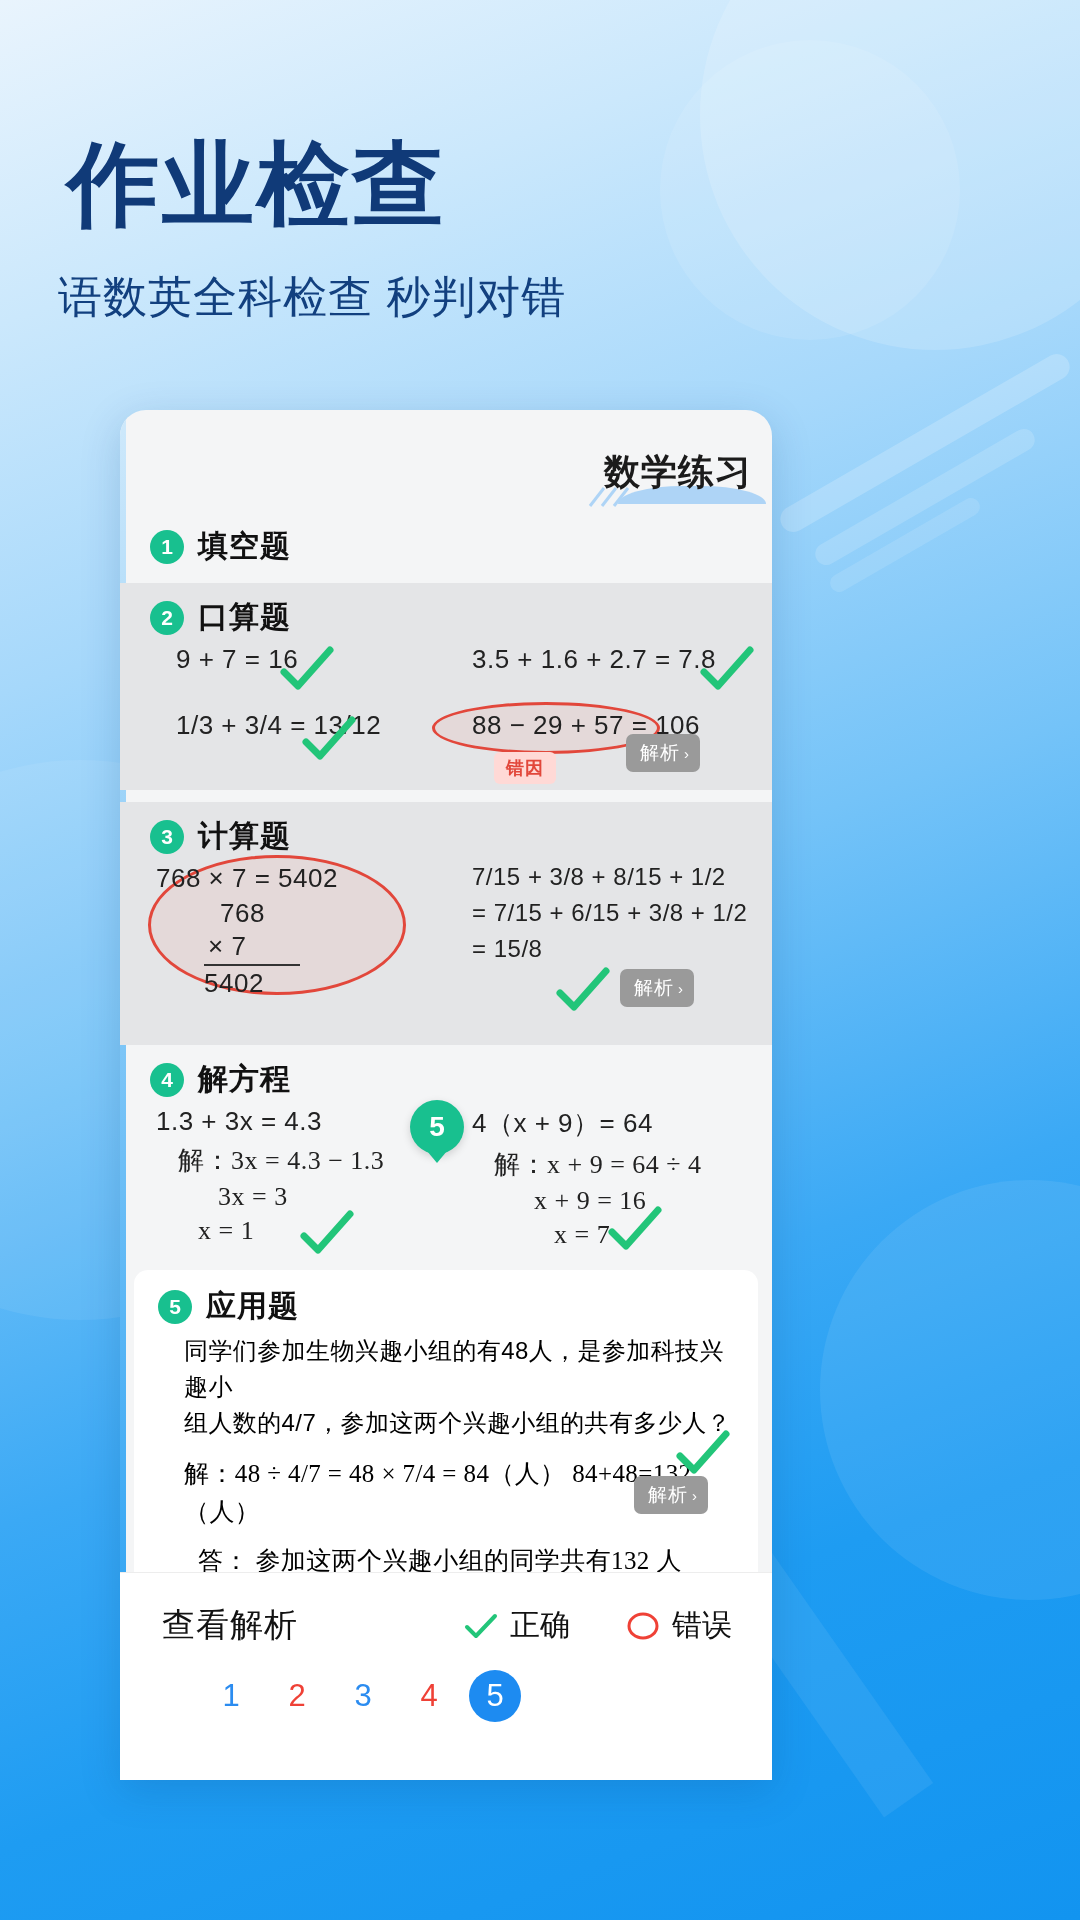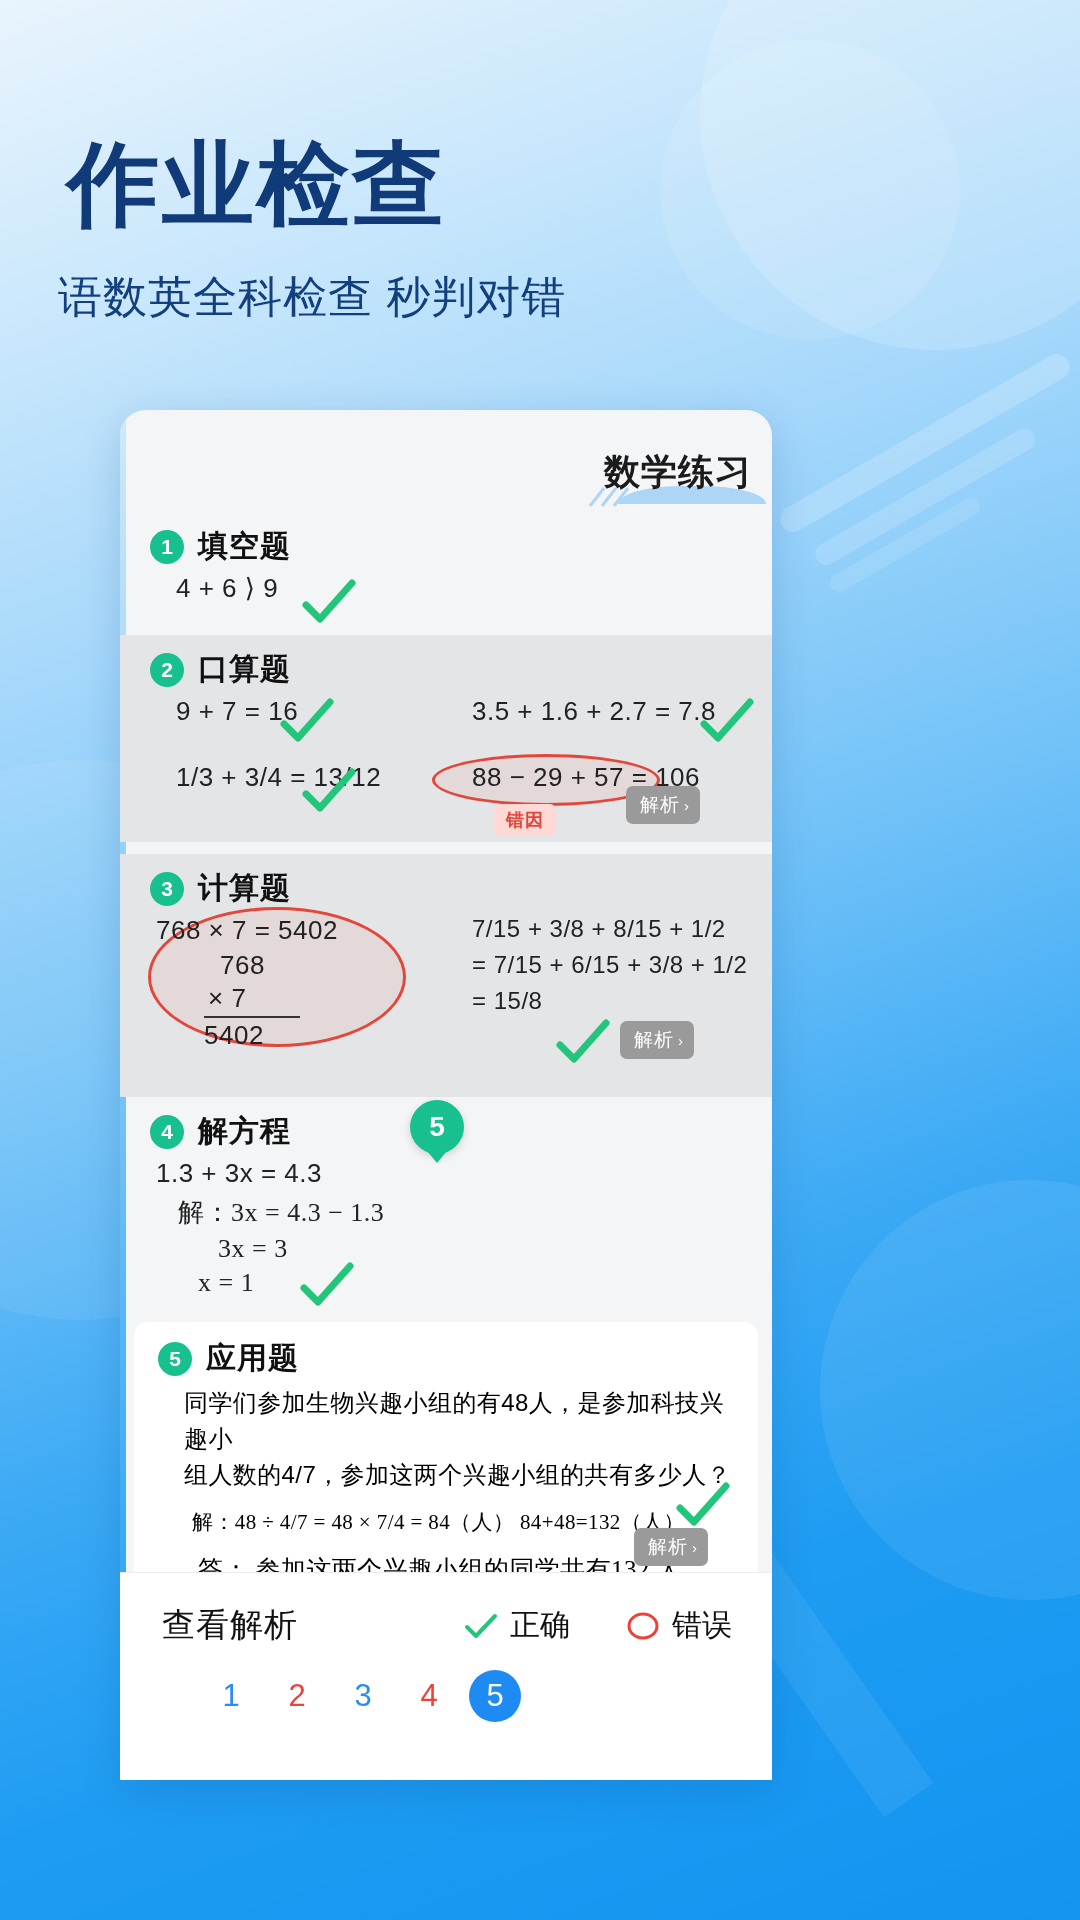--- a/index.html
+++ b/index.html
@@ -236,26 +236,20 @@
     </div>
 
     <div class="sections">
 
       <div class="section">
         <div class="sec-head">
           <div class="badge">1</div>
           <div class="sec-title">填空题</div>
         </div>
         <div class="qrow">
-          <div class="qcol">
-            <span class="q">4 + 6 ⟩ 9</span>
-            <svg class="tick" style="left:150px;top:6px" width="58" height="46">
-              <path d="M6 26 L20 40 L52 4" stroke="#22c579" stroke-width="7" fill="none" stroke-linecap="round" stroke-linejoin="round"></path>
-            </svg>
-          </div>
         </div>
       </div>
 
       <div class="section shaded" style="padding-bottom:28px">
         <div class="sec-head">
           <div class="badge">2</div>
           <div class="sec-title">口算题</div>
         </div>
         <div class="qrow">
           <div class="qcol">
@@ -327,33 +321,42 @@
         <div class="qrow" style="min-height:150px">
           <div class="qcol" style="padding-left:6px">
             <div class="q">1.3 + 3x = 4.3</div>
             <div class="q hand" style="margin-left:22px;margin-top:6px">解：3x = 4.3 − 1.3</div>
             <div class="q hand" style="margin-left:62px;margin-top:4px">3x = 3</div>
             <div class="q hand" style="margin-left:42px;margin-top:4px">x = 1</div>
             <svg class="tick" style="left:148px;top:104px" width="58" height="46">
               <path d="M6 26 L20 40 L52 4" stroke="#22c579" stroke-width="7" fill="none" stroke-linecap="round" stroke-linejoin="round"></path>
             </svg>
           </div>
+          <div class="qcol">
+            <div class="q">4（x + 9）= 64</div>
+            <div class="q hand" style="margin-left:22px;margin-top:6px">解：x + 9 = 64 ÷ 4</div>
+            <div class="q hand" style="margin-left:62px;margin-top:4px">x + 9 = 16</div>
+            <div class="q hand" style="margin-left:82px;margin-top:4px">x = 7</div>
+            <svg class="tick" style="left:160px;top:100px" width="58" height="46">
+              <path d="M6 26 L20 40 L52 4" stroke="#22c579" stroke-width="7" fill="none" stroke-linecap="round" stroke-linejoin="round"></path>
+            </svg>
+          </div>
         </div>
       </div>
 
       <div class="bubble" style="left:290px;top:690px">5</div>
 
       <div class="word-card" style="margin-top:10px">
         <div class="sec-head">
           <div class="badge">5</div>
           <div class="sec-title">应用题</div>
         </div>
         <div class="word-text" style="margin-left:26px">同学们参加生物兴趣小组的有48人，是参加科技兴趣小</div>
         <div class="word-text" style="margin-left:26px">组人数的4/7，参加这两个兴趣小组的共有多少人？</div>
-        <div class="word-text hand" style="margin-left:34px;margin-top:14px;font-size:21px">解：48 ÷ 4/7 = 48 × 7/4 = 84（人） 84+48=132（人）</div>
+        <div class="word-text hand" style="margin-left:26px;margin-top:14px;font-size:25px">解：48 ÷ 4/7 = 48 × 7/4 = 84（人） 84+48=132（人）</div>
         <div class="word-text hand" style="margin-left:40px;margin-top:12px;font-size:25px">答： 参加这两个兴趣小组的同学共有132 人</div>
         <svg class="tick" style="left:540px;top:160px" width="58" height="46">
           <path d="M6 26 L20 40 L52 4" stroke="#22c579" stroke-width="7" fill="none" stroke-linecap="round" stroke-linejoin="round"></path>
         </svg>
         <div class="analysis" style="left:500px;top:206px">
           <span>解析</span>
           <span class="chev">›</span>
         </div>
       </div>
 

